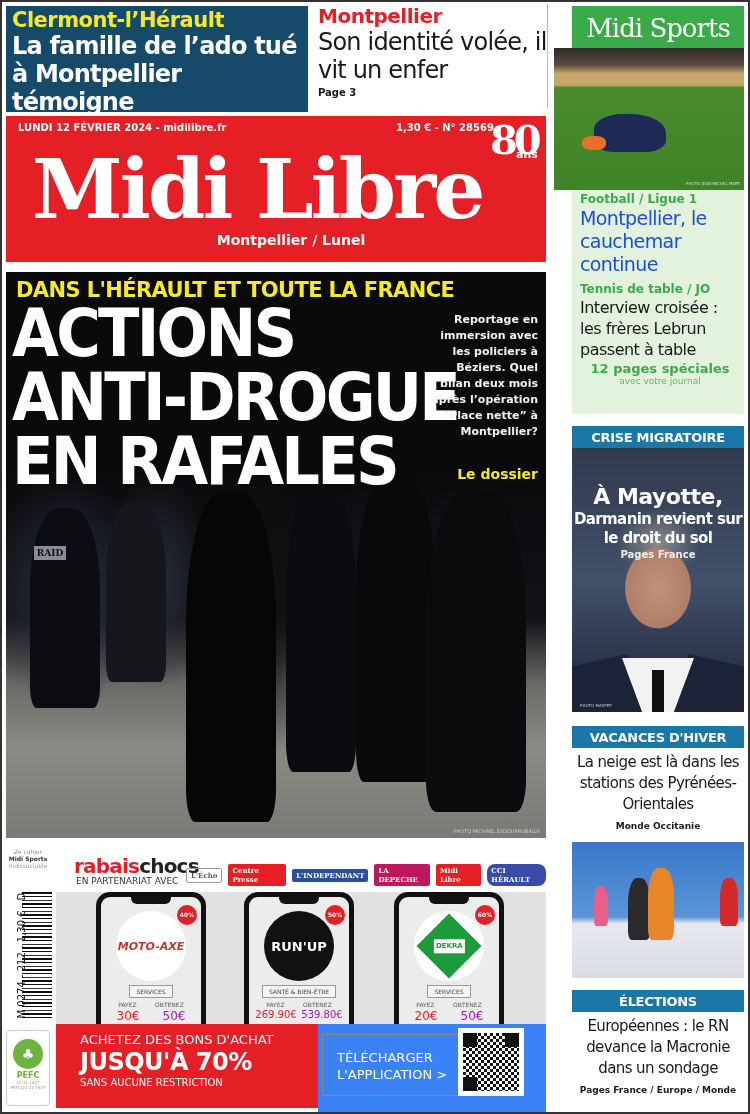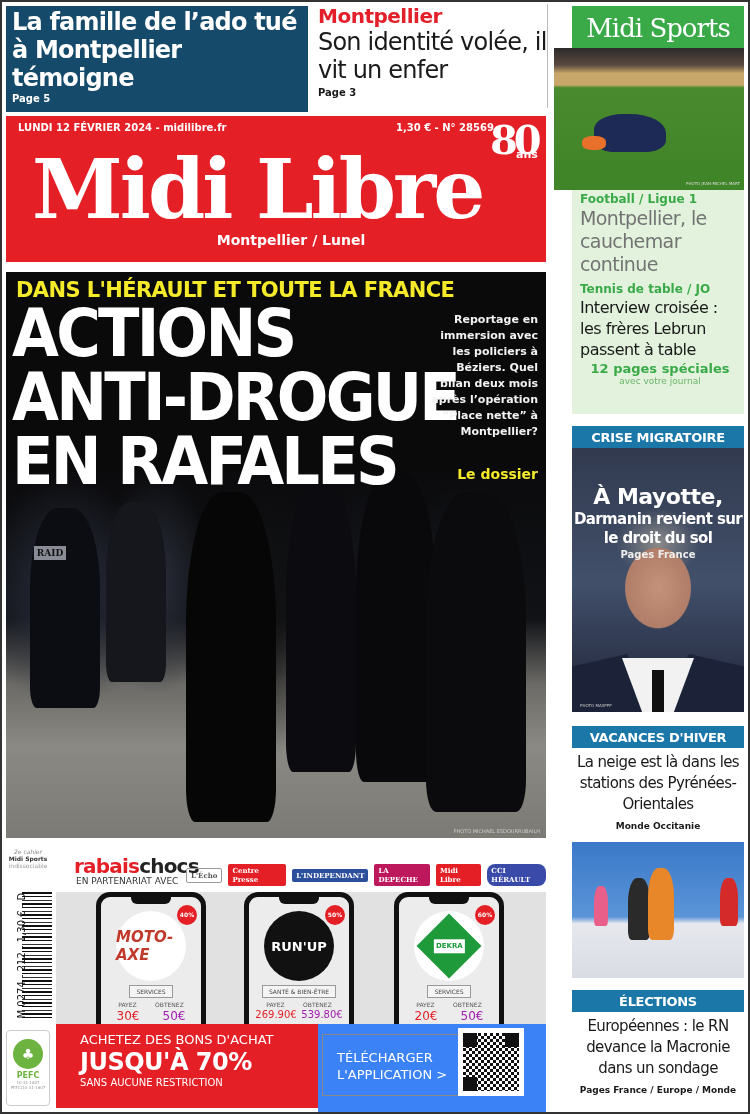--- a/index.html
+++ b/index.html
@@ -92,21 +92,21 @@
   
   .midisports { position: absolute; left: 572px; top: 6px; width: 172px; height: 408px; background: #e2f2dd; }
   .ms-head { position: absolute; left: 0; top: 0; width: 172px; height: 42px; background: #3aaa48; color: #fff; text-align: center; font: 26px "DejaVu Serif", serif; line-height: 44px; letter-spacing: -1px; }
   .ms-photo { position: absolute; left: -18px; top: 42px; width: 190px; height: 142px;
     background: linear-gradient(to bottom, #2d2a2a 0%, #5a4a40 12%, #c8a86a 18%, #c8a86a 26%, #4a8a2e 28%, #3f8428 100%); }
   .ms-photo .player { position: absolute; left: 40px; top: 66px; width: 72px; height: 38px; background: #1d2a55; border-radius: 40% 50% 30% 30%; }
   .ms-photo .player::after { content: ""; position: absolute; left: -12px; top: 22px; width: 24px; height: 14px; background: #e8702a; border-radius: 40%; }
   .ms-photo .credit { position: absolute; right: 4px; bottom: 4px; color: #ddd; font: 4px "DejaVu Sans", sans-serif; }
   .ms-body { position: absolute; left: 8px; top: 186px; width: 160px; }
   .ms-kicker { color: #3aaa48; font: bold 12px "DejaVu Sans", sans-serif; line-height: 15px; }
-  .ms-headline { color: #737373; font: 19px "DejaVu Sans", sans-serif; line-height: 23px; letter-spacing: -0.6px; }
+  .ms-headline { color: #1d4ed8; font: 19px "DejaVu Sans", sans-serif; line-height: 23px; letter-spacing: -0.6px; }
   .ms-headline2 { color: #1a1a1a; font: 16px "DejaVu Sans", sans-serif; line-height: 21px; letter-spacing: -0.5px; }
   .ms-special { color: #3aaa48; font: bold 13px "DejaVu Sans", sans-serif; text-align: center; margin-top: 1px; }
   .ms-avec { color: #6db36d; font: 9px "DejaVu Sans", sans-serif; text-align: center; }
 
   .box-crise { position: absolute; left: 572px; top: 426px; width: 172px; height: 286px; background: #2b3346; overflow: hidden; }
   .label-bar { background: #1a77a8; color: #fff; font: bold 13px "DejaVu Sans", sans-serif; text-align: center; height: 22px; line-height: 23px; letter-spacing: -0.3px; }
   .crise-photo { position: absolute; left: 0; top: 22px; width: 172px; height: 268px;
     background:
       radial-gradient(ellipse 54px 66px at 86px 140px, #c4927a 0%, #b07e68 60%, transparent 62%),
       radial-gradient(ellipse 60px 50px at 86px 95px, #8a8a8a 0%, transparent 70%),
@@ -128,20 +128,21 @@
   .vac-photo .skier { position: absolute; border-radius: 40% 40% 15% 15%; }
 
   .box-elections { position: absolute; left: 572px; top: 990px; width: 172px; height: 118px; }
   .el-head { font: 15px "DejaVu Sans", sans-serif; line-height: 21px; text-align: center; letter-spacing: -0.6px; margin-top: 4px; }
   .el-page { font: bold 9px "DejaVu Sans", sans-serif; text-align: center; margin-top: 6px; }
 </style>
 </head>
 <body>
 
 <div class="teaser-left">
+  <div class="kicker">Clermont-l’Hérault</div>
   <div class="headline">La famille de l’ado tué à Montpellier témoigne</div>
   <div class="page">Page 5</div>
 </div>
 <div class="teaser-mid">
   <div class="kicker">Montpellier</div>
   <div class="headline">Son identité volée, il vit un enfer</div>
   <div class="page">Page 3</div>
 </div>
 
 <div class="masthead">
@@ -198,21 +199,21 @@
     <span style="background:#e41f26;color:#fff;">Centre Presse</span>
     <span style="background:#2b4f9a;color:#fff;">L'INDEPENDANT</span>
     <span style="background:#be185d;color:#fff;">LA DEPECHE</span>
     <span style="background:#e41f26;color:#fff;">Midi Libre</span>
     <span style="background:#3a4aa8;color:#fff;border-radius:8px;">CCI HÉRAULT</span>
   </div>
   <div class="strip"></div>
 
   <div class="phone" style="left:40px;">
     <div class="notch"></div>
-    <div class="logo" style="background:#fff;color:#c0392b;font-size:15px;font-style:italic;">MOTO-AXE</div>
+    <div class="logo" style="background:#fff;color:#c0392b;font-size:11px;font-style:italic;">MOTO-AXE</div>
     <div class="pct">40%</div>
     <div class="cat">SERVICES</div>
     <div class="lblrow">
         <span>PAYEZ</span>
         <span>OBTENEZ</span>
       </div>
     <div class="valrow">
         <span class="pay">30€</span>
         <span class="get">50€</span>
       </div>

